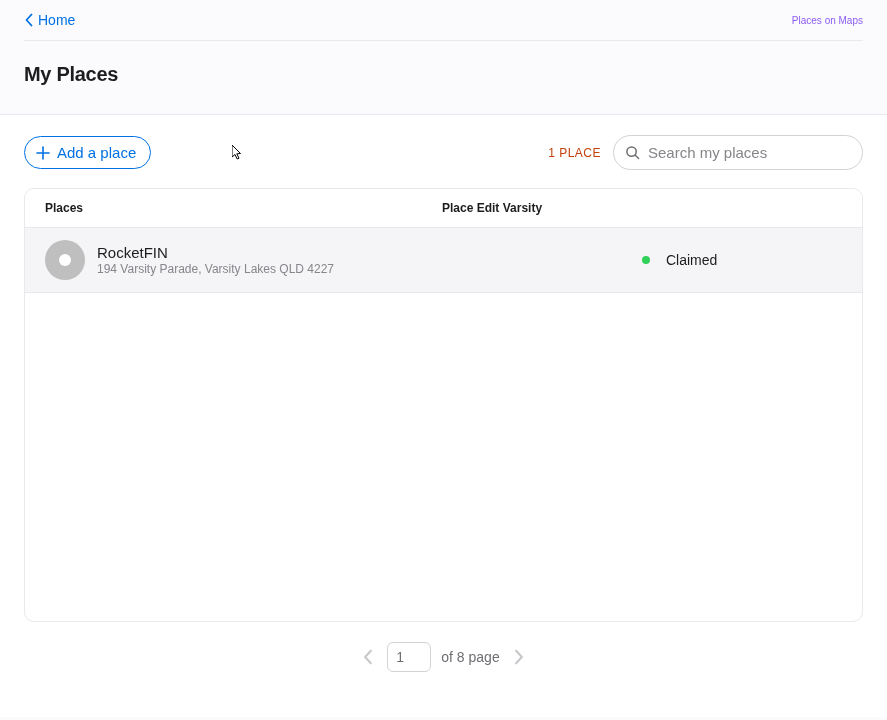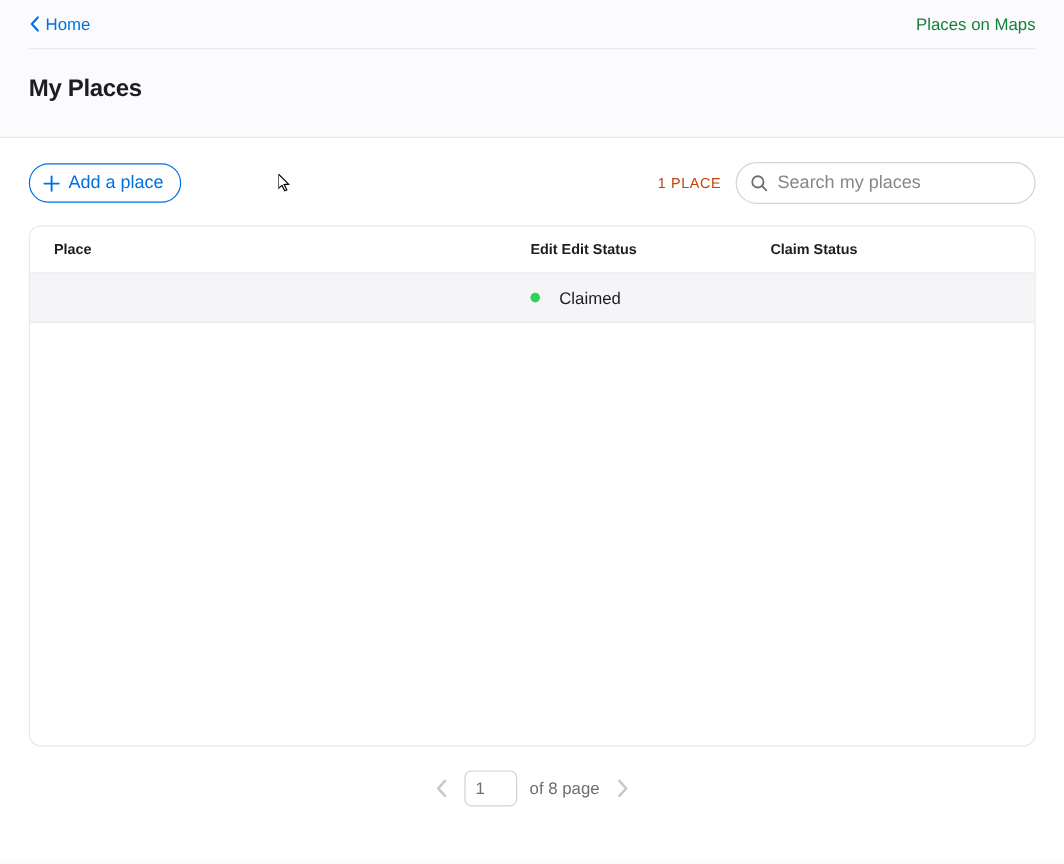--- a/index.html
+++ b/index.html
@@ -28,22 +28,22 @@
       color: #0071e3;
       font-size: 14px;
       cursor: pointer;
       gap: 4px;
     }
     .home-link svg {
       width: 10px;
       height: 14px;
     }
     .app-title {
-      font-size: 14px;
-      color: #15803d;
+      font-size: 10px;
+      color: #8b5cf6;
     }
     .header-divider {
       border: none;
       border-top: 1px solid #e8e8ed;
       margin: 0 24px;
     }
     .page-title {
       font-size: 20px;
       font-weight: 700;
       padding: 22px 24px 28px 24px;
@@ -267,25 +267,31 @@
       </div>
     </div>
   </div>
 
   <svg class="cursor-arrow" width="12" height="16" viewBox="0 0 12 16">
       <path d="M0 0 L0 12 L3 9.5 L5.2 14 L7 13.2 L4.8 8.8 L8.5 8.5 Z" fill="none" stroke="#000000" stroke-width="1"></path>
     </svg>
 
   <div class="table">
     <div class="table-head">
-      <div>Place</div>
-      <div>Edit Edit Status</div>
-      <div>Claim Status</div>
+      <div>Places</div>
+      <div>Place Edit Varsity</div>
     </div>
     <div class="table-row">
+      <div class="place-cell">
+        <div class="place-avatar"></div>
+        <div class="place-info">
+          <div class="place-name">RocketFIN</div>
+          <div class="place-address">194 Varsity Parade, Varsity Lakes QLD 4227</div>
+        </div>
+      </div>
       <div></div>
       <div class="claim-cell">
         <span class="status-dot"></span>
         <span>Claimed</span>
       </div>
     </div>
   </div>
 
   <div class="pagination">
     <span class="page-nav">

